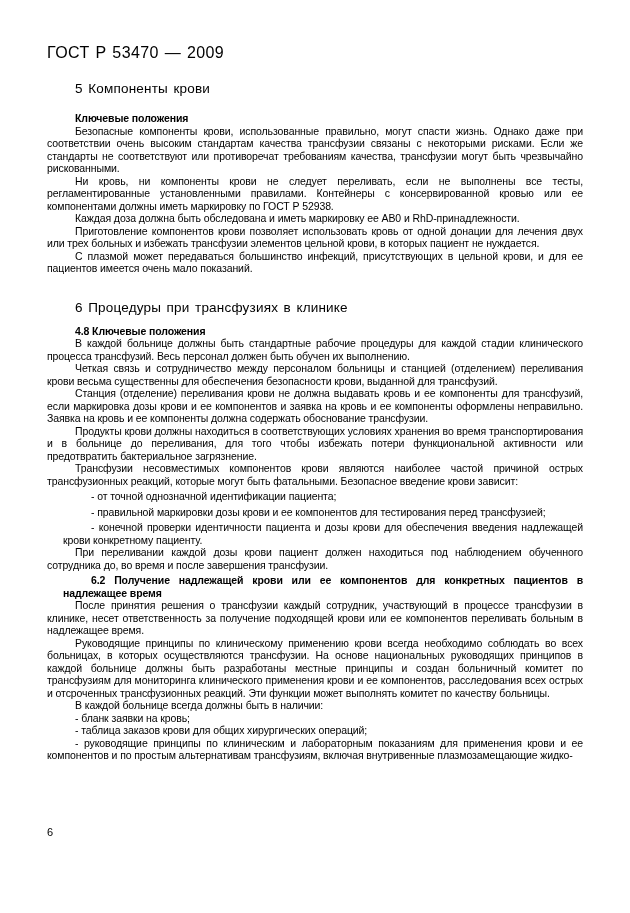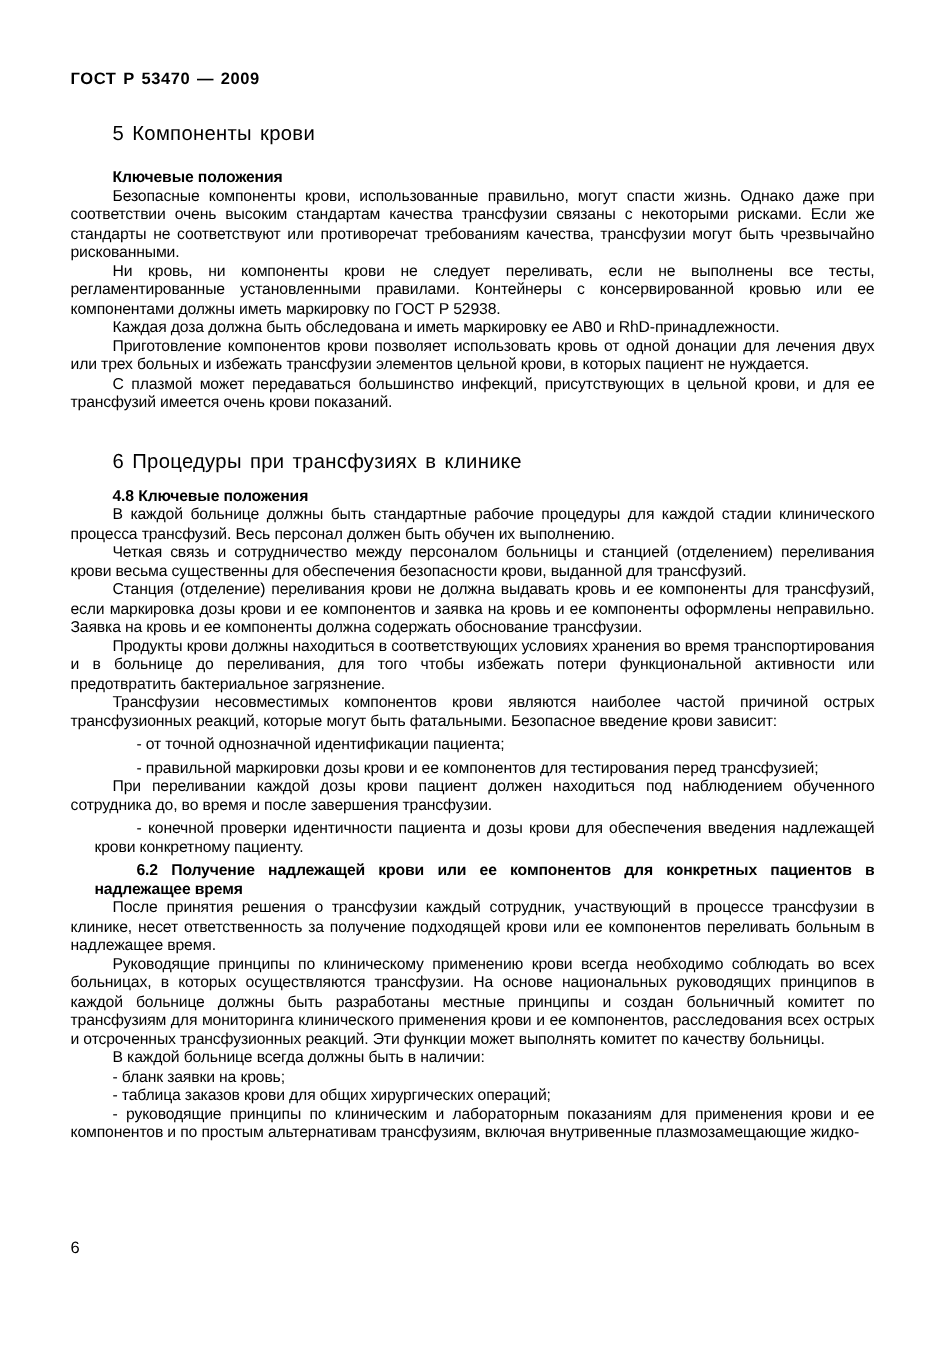--- a/index.html
+++ b/index.html
@@ -17,22 +17,22 @@
   .page {
     position: relative;
     width: 630px;
     height: 913px;
     box-sizing: border-box;
     padding: 46px 47px 0 47px;
     background: #ffffff;
     overflow: hidden;
   }
   .doc-header {
-    font-weight: 700;
-    font-size: 11px;
+    font-weight: 400;
+    font-size: 16px;
     line-height: 14px;
     letter-spacing: 0.4px;
     word-spacing: 1px;
   }
   .h-main {
     margin: 0;
     padding-left: 28px;
     font-weight: 400;
     font-size: 13.5px;
     line-height: 16px;
@@ -66,34 +66,34 @@
 
   <div class="doc-header">ГОСТ Р 53470 — 2009</div>
 
   <h1 class="h-main h5">5 Компоненты крови</h1>
 
   <p class="doc bold">Ключевые положения</p>
   <p class="doc">Безопасные компоненты крови, использованные правильно, могут спасти жизнь. Однако даже при соответствии очень высоким стандартам качества трансфузии связаны с некоторыми рисками. Если же стандарты не соответствуют или противоречат требованиям качества, трансфузии могут быть чрезвычайно рискованными.</p>
   <p class="doc">Ни кровь, ни компоненты крови не следует переливать, если не выполнены все тесты, регламентированные установленными правилами. Контейнеры с консервированной кровью или ее компонентами должны иметь маркировку по ГОСТ Р 52938.</p>
   <p class="doc">Каждая доза должна быть обследована и иметь маркировку ее АВ0 и RhD-принадлежности.</p>
   <p class="doc">Приготовление компонентов крови позволяет использовать кровь от одной донации для лечения двух или трех больных и избежать трансфузии элементов цельной крови, в которых пациент не нуждается.</p>
-  <p class="doc">С плазмой может передаваться большинство инфекций, присутствующих в цельной крови, и для ее трансфузий имеется очень крови показаний.</p>
+  <p class="doc">С плазмой может передаваться большинство инфекций, присутствующих в цельной крови, и для ее пациентов имеется очень мало показаний.</p>
 
   <h1 class="h-main h6">6 Процедуры при трансфузиях в клинике</h1>
 
   <p class="doc bold">4.8 Ключевые положения</p>
   <p class="doc">В каждой больнице должны быть стандартные рабочие процедуры для каждой стадии клинического процесса трансфузий. Весь персонал должен быть обучен их выполнению.</p>
   <p class="doc">Четкая связь и сотрудничество между персоналом больницы и станцией (отделением) переливания крови весьма существенны для обеспечения безопасности крови, выданной для трансфузий.</p>
   <p class="doc">Станция (отделение) переливания крови не должна выдавать кровь и ее компоненты для трансфузий, если маркировка дозы крови и ее компонентов и заявка на кровь и ее компоненты оформлены неправильно. Заявка на кровь и ее компоненты должна содержать обоснование трансфузии.</p>
   <p class="doc">Продукты крови должны находиться в соответствующих условиях хранения во время транспортирования и в больнице до переливания, для того чтобы избежать потери функциональной активности или предотвратить бактериальное загрязнение.</p>
   <p class="doc">Трансфузии несовместимых компонентов крови являются наиболее частой причиной острых трансфузионных реакций, которые могут быть фатальными. Безопасное введение крови зависит:</p>
   <p class="doc mt">- от точной однозначной идентификации пациента;</p>
   <p class="doc mt">- правильной маркировки дозы крови и ее компонентов для тестирования перед трансфузией;</p>
+  <p class="doc mt">- конечной проверки идентичности пациента и дозы крови для обеспечения введения надлежащей крови конкретному пациенту.</p>
   <p class="doc">При переливании каждой дозы крови пациент должен находиться под наблюдением обученного сотрудника до, во время и после завершения трансфузии.</p>
-  <p class="doc mt">- конечной проверки идентичности пациента и дозы крови для обеспечения введения надлежащей крови конкретному пациенту.</p>
 
   <p class="doc bold mt">6.2 Получение надлежащей крови или ее компонентов для конкретных пациентов в надлежащее время</p>
   <p class="doc">После принятия решения о трансфузии каждый сотрудник, участвующий в процессе трансфузии в клинике, несет ответственность за получение подходящей крови или ее компонентов переливать больным в надлежащее время.</p>
   <p class="doc">Руководящие принципы по клиническому применению крови всегда необходимо соблюдать во всех больницах, в которых осуществляются трансфузии. На основе национальных руководящих принципов в каждой больнице должны быть разработаны местные принципы и создан больничный комитет по трансфузиям для мониторинга клинического применения крови и ее компонентов, расследования всех острых и отсроченных трансфузионных реакций. Эти функции может выполнять комитет по качеству больницы.</p>
   <p class="doc">В каждой больнице всегда должны быть в наличии:</p>
   <p class="doc">- бланк заявки на кровь;</p>
   <p class="doc">- таблица заказов крови для общих хирургических операций;</p>
   <p class="doc">- руководящие принципы по клиническим и лабораторным показаниям для применения крови и ее компонентов и по простым альтернативам трансфузиям, включая внутривенные плазмозамещающие жидко-</p>
 
   <div class="page-number">6</div>

